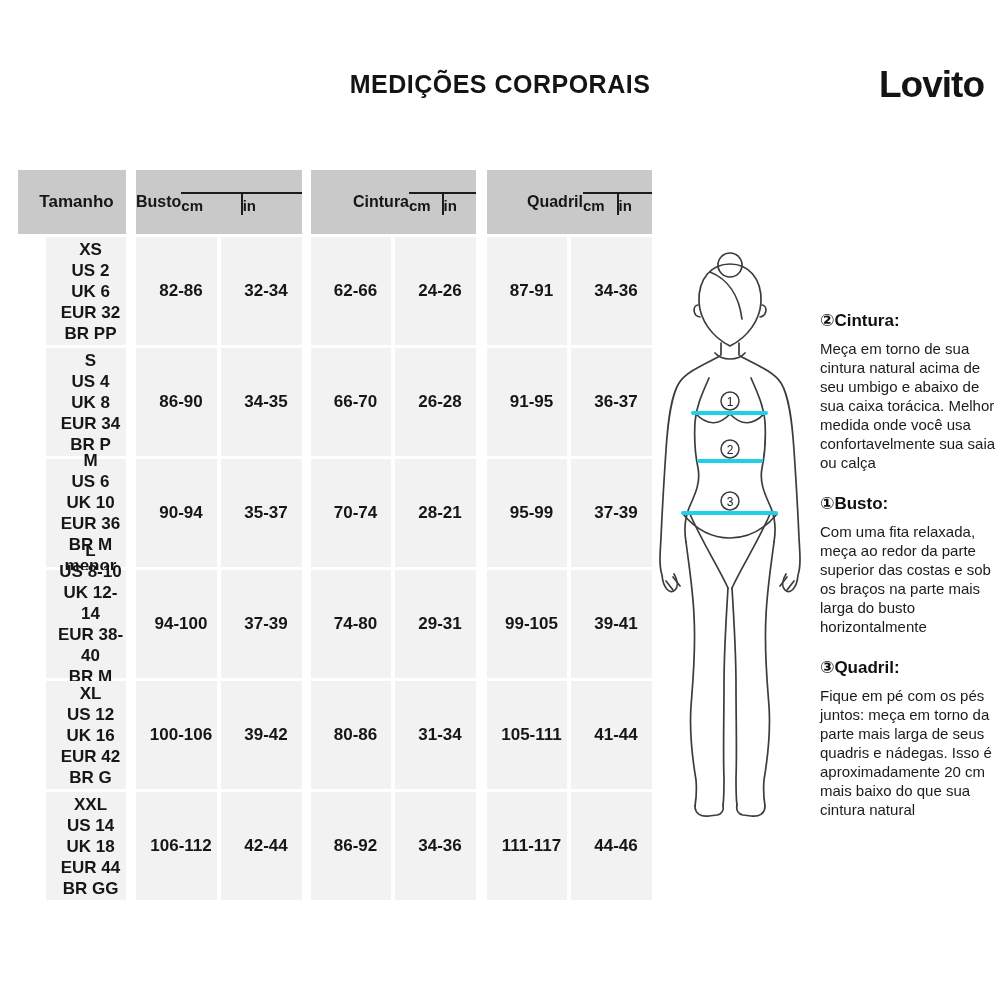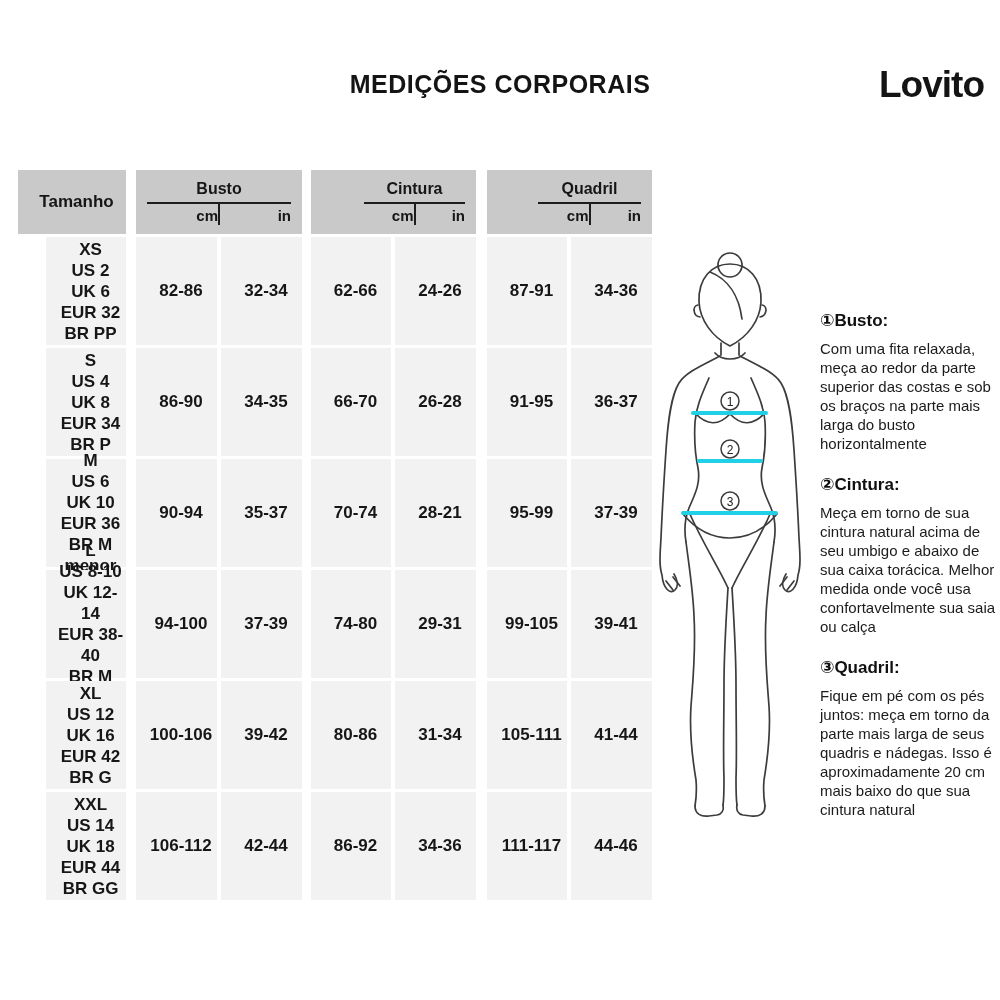--- a/index.html
+++ b/index.html
@@ -34,28 +34,28 @@
   }
   .cell {
     display: flex; align-items: center; justify-content: center;
     background: #f2f2f2;
     font-weight: 700; font-size: 17px; color: #161616;
     text-align: center;
     padding-left: 9px;
   }
   .hcell { background: #c9c9c9; }
   .size-cell { white-space: pre-line; line-height: 21px; font-size: 17px; margin-left: 28px; }
-  .ghead { flex-direction: column; justify-content: center; padding: 4px 0; }
+  .ghead { flex-direction: row; justify-content: center; padding: 4px 0; }
   .ghead .glabel { font-size: 16px; line-height: 20px; }
   .ghead .units {
     display: flex; width: calc(100% - 22px);
     border-top: 2px solid #1c1c1c; margin-top: 3px;
   }
   .ghead .units span {
-    flex: 1; text-align: right; font-size: 15px; font-weight: 700;
+    flex: 1; text-align: left; font-size: 15px; font-weight: 700;
     padding-top: 3px; line-height: 18px;
   }
   .ghead .units span + span { border-left: 2px solid #1c1c1c; }
 
   .rowh { grid-row: 1; } .row1 { grid-row: 2; } .row2 { grid-row: 3; }
   .row3 { grid-row: 4; } .row4 { grid-row: 5; } .row5 { grid-row: 6; }
   .row6 { grid-row: 7; }
   .col-size { grid-column: 1; }
   .col-bcm { grid-column: 3; }  .col-bin { grid-column: 5; }
   .col-ccm { grid-column: 7; }  .col-cin { grid-column: 9; }
@@ -234,26 +234,26 @@
         <circle cx="87" cy="201" r="9" fill="#ffffff" stroke="#3c3c3c" stroke-width="1.5"></circle>
         <text x="87" y="205.5" text-anchor="middle" font-size="12" fill="#222222" font-family="Liberation Sans, sans-serif">2</text>
         <circle cx="87" cy="253" r="9" fill="#ffffff" stroke="#3c3c3c" stroke-width="1.5"></circle>
         <text x="87" y="257.5" text-anchor="middle" font-size="12" fill="#222222" font-family="Liberation Sans, sans-serif">3</text>
       </g>
     </svg>
   </div>
 
   <div class="guide">
     <div class="guide-section">
+      <div class="guide-heading">②Cintura:</div>
+      <div class="guide-body">Meça em torno de sua cintura natural acima de seu umbigo e abaixo de sua caixa torácica. Melhor medida onde você usa confortavelmente sua saia ou calça</div>
+    </div>
+    <div class="guide-section">
       <div class="guide-heading">①Busto:</div>
       <div class="guide-body">Com uma fita relaxada, meça ao redor da parte superior das costas e sob os braços na parte mais larga do busto horizontalmente</div>
-    </div>
-    <div class="guide-section">
-      <div class="guide-heading">②Cintura:</div>
-      <div class="guide-body">Meça em torno de sua cintura natural acima de seu umbigo e abaixo de sua caixa torácica. Melhor medida onde você usa confortavelmente sua saia ou calça</div>
     </div>
     <div class="guide-section">
       <div class="guide-heading">③Quadril:</div>
       <div class="guide-body">Fique em pé com os pés juntos: meça em torno da parte mais larga de seus quadris e nádegas. Isso é aproximadamente 20 cm mais baixo do que sua cintura natural</div>
     </div>
   </div>
 
 </div>
 
 </body></html>

